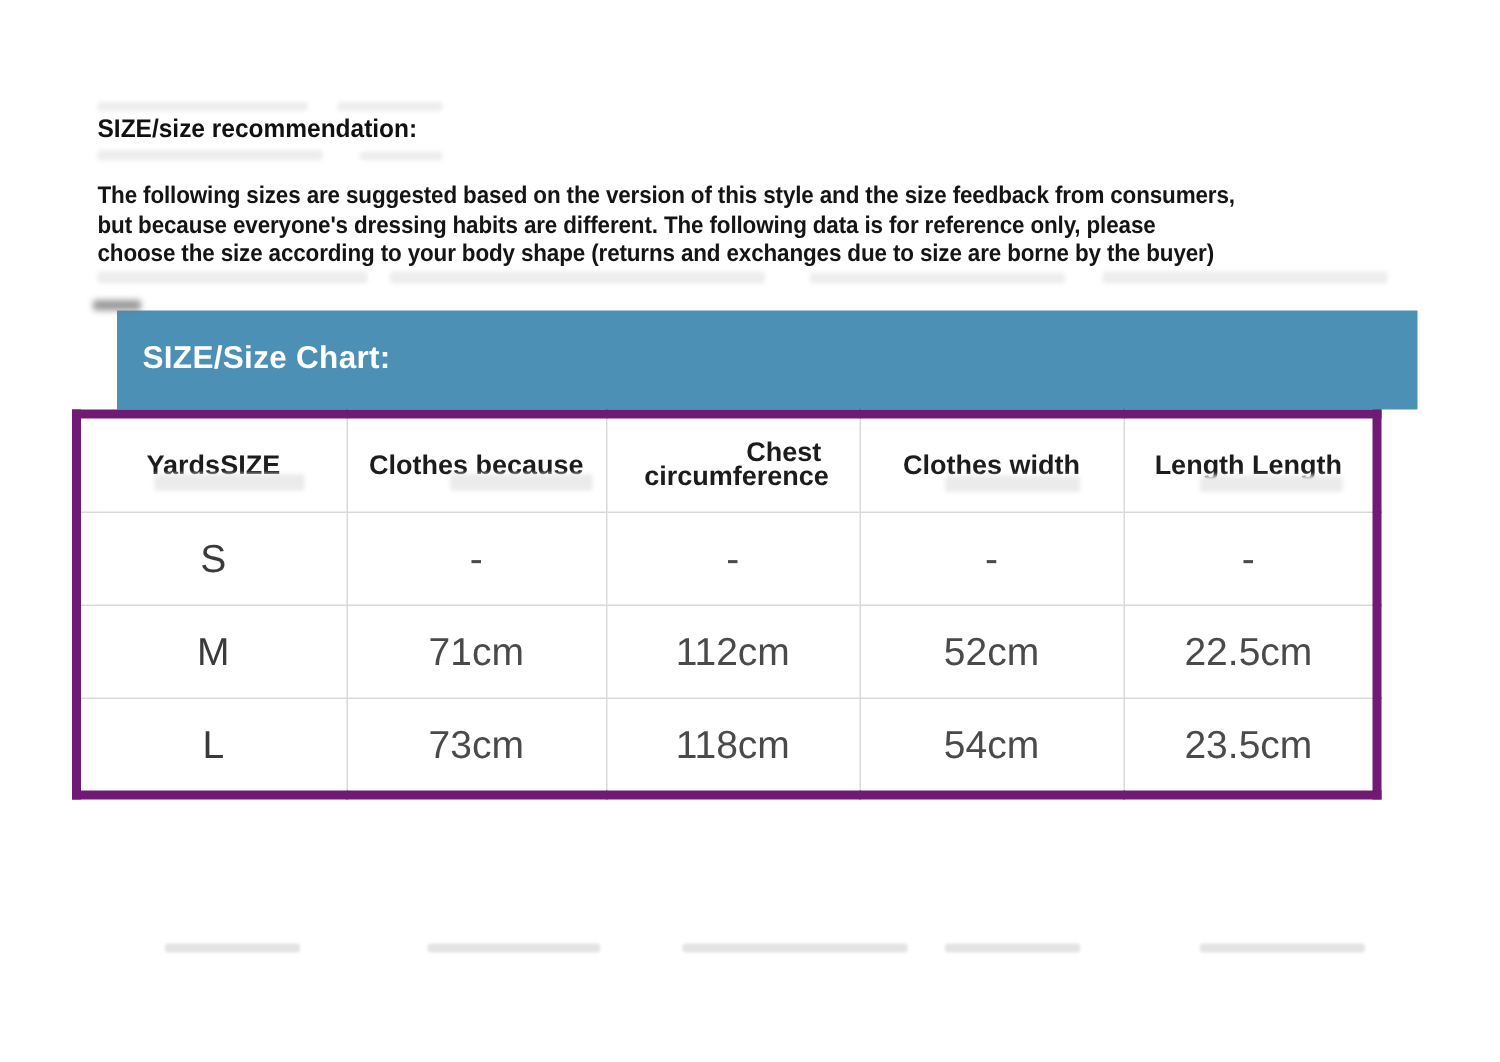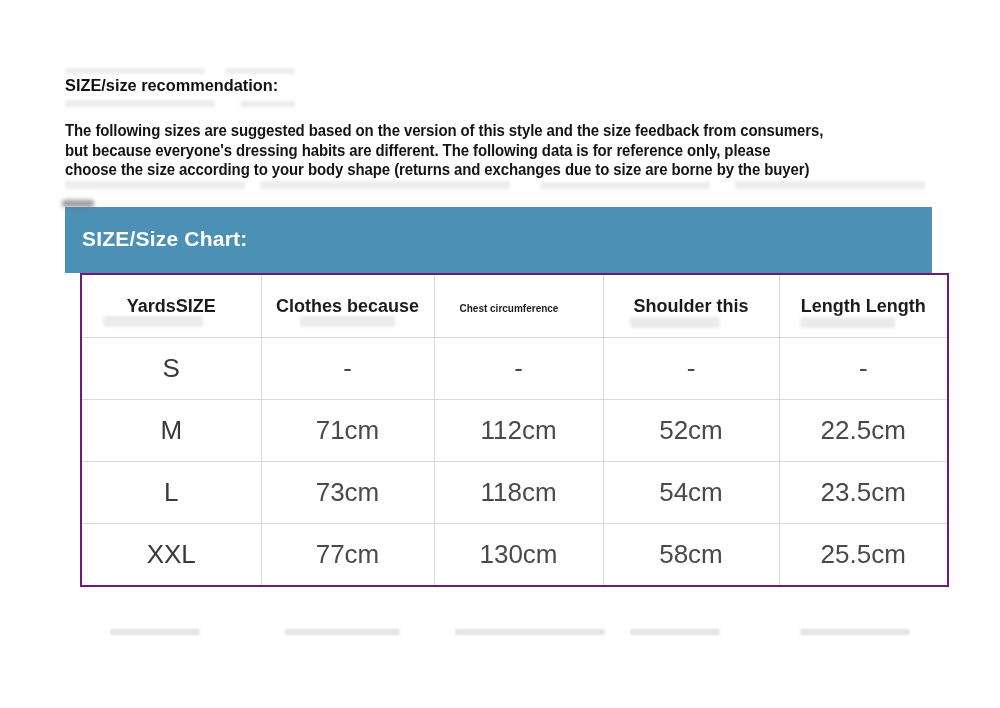--- a/index.html
+++ b/index.html
@@ -13,44 +13,44 @@
     transform:scaleX(.96);transform-origin:left top;white-space:nowrap;
   }
   .intro{
     position:absolute;left:65px;top:121px;
     font-size:16px;font-weight:bold;color:#141414;
     line-height:19.5px;letter-spacing:-0.1px;
     transform:scaleX(.935);transform-origin:left top;
   }
   .intro-line{white-space:nowrap;}
   .banner{
-    position:absolute;left:65px;top:207px;width:867px;height:66px;
+    position:absolute;left:78px;top:207px;width:867px;height:66px;
     background:#4d90b5;
   }
   .banner-label{
     position:absolute;left:17px;top:50%;transform:translateY(-54%);
     color:#ffffff;font-size:21px;font-weight:bold;letter-spacing:.2px;
     white-space:nowrap;
   }
   table.size-table{
-    position:absolute;left:80px;top:273px;width:867px;
+    position:absolute;left:48px;top:273px;width:867px;
     border-collapse:collapse;table-layout:fixed;
-    border:2px solid #701a75;
+    border:6px solid #701a75;
   }
   .size-table th,.size-table td{
     border:1px solid #d9d9d9;text-align:center;vertical-align:middle;
     padding:0;overflow:hidden;
   }
   .size-table thead th{
     height:62px;font-size:18px;font-weight:bold;color:#1c1c1c;
     background:#ffffff;
   }
   .size-table thead th .chest{
-    display:inline-block;width:118px;text-align:left;
-    font-size:10px;line-height:16px;
+    display:inline-block;width:118px;text-align:right;
+    font-size:18px;line-height:16px;
   }
   .size-table tbody td{
     height:61px;font-size:26px;font-weight:400;color:#4a4a4a;
     background:#ffffff;
   }
   .size-table tbody td.size-col{color:#3a3a3a;}
   .wm{
     position:absolute;background:#ededed;border-radius:2px;
     filter:blur(1.5px);pointer-events:none;
   }
@@ -79,21 +79,21 @@
       <col style="width:173px">
       <col style="width:169px">
       <col style="width:176px">
       <col style="width:169px">
   </colgroup>
   <thead>
     <tr>
       <th><span>YardsSIZE</span></th>
       <th><span>Clothes because</span></th>
       <th><span class="chest">Chest circumference</span></th>
-      <th><span>Shoulder this</span></th>
+      <th><span>Clothes width</span></th>
       <th><span>Length Length</span></th>
     </tr>
   </thead>
   <tbody>
     <tr>
       <td class="size-col">S</td>
       <td>-</td>
       <td>-</td>
       <td>-</td>
       <td>-</td>
@@ -105,27 +105,20 @@
       <td>52cm</td>
       <td>22.5cm</td>
     </tr>
     <tr>
       <td class="size-col">L</td>
       <td>73cm</td>
       <td>118cm</td>
       <td>54cm</td>
       <td>23.5cm</td>
     </tr>
-    <tr>
-      <td class="size-col">XXL</td>
-      <td>77cm</td>
-      <td>130cm</td>
-      <td>58cm</td>
-      <td>25.5cm</td>
-    </tr>
   </tbody>
 </table>
 
 <div class="wm" style="left:65px;top:68px;width:140px;height:6px;"></div>
 <div class="wm" style="left:225px;top:68px;width:70px;height:6px;"></div>
 <div class="wm" style="left:65px;top:100px;width:150px;height:7px;"></div>
 <div class="wm" style="left:240px;top:101px;width:55px;height:6px;"></div>
 <div class="wm" style="left:65px;top:181px;width:180px;height:8px;"></div>
 <div class="wm" style="left:260px;top:181px;width:250px;height:8px;"></div>
 <div class="wm" style="left:540px;top:182px;width:170px;height:7px;"></div>

